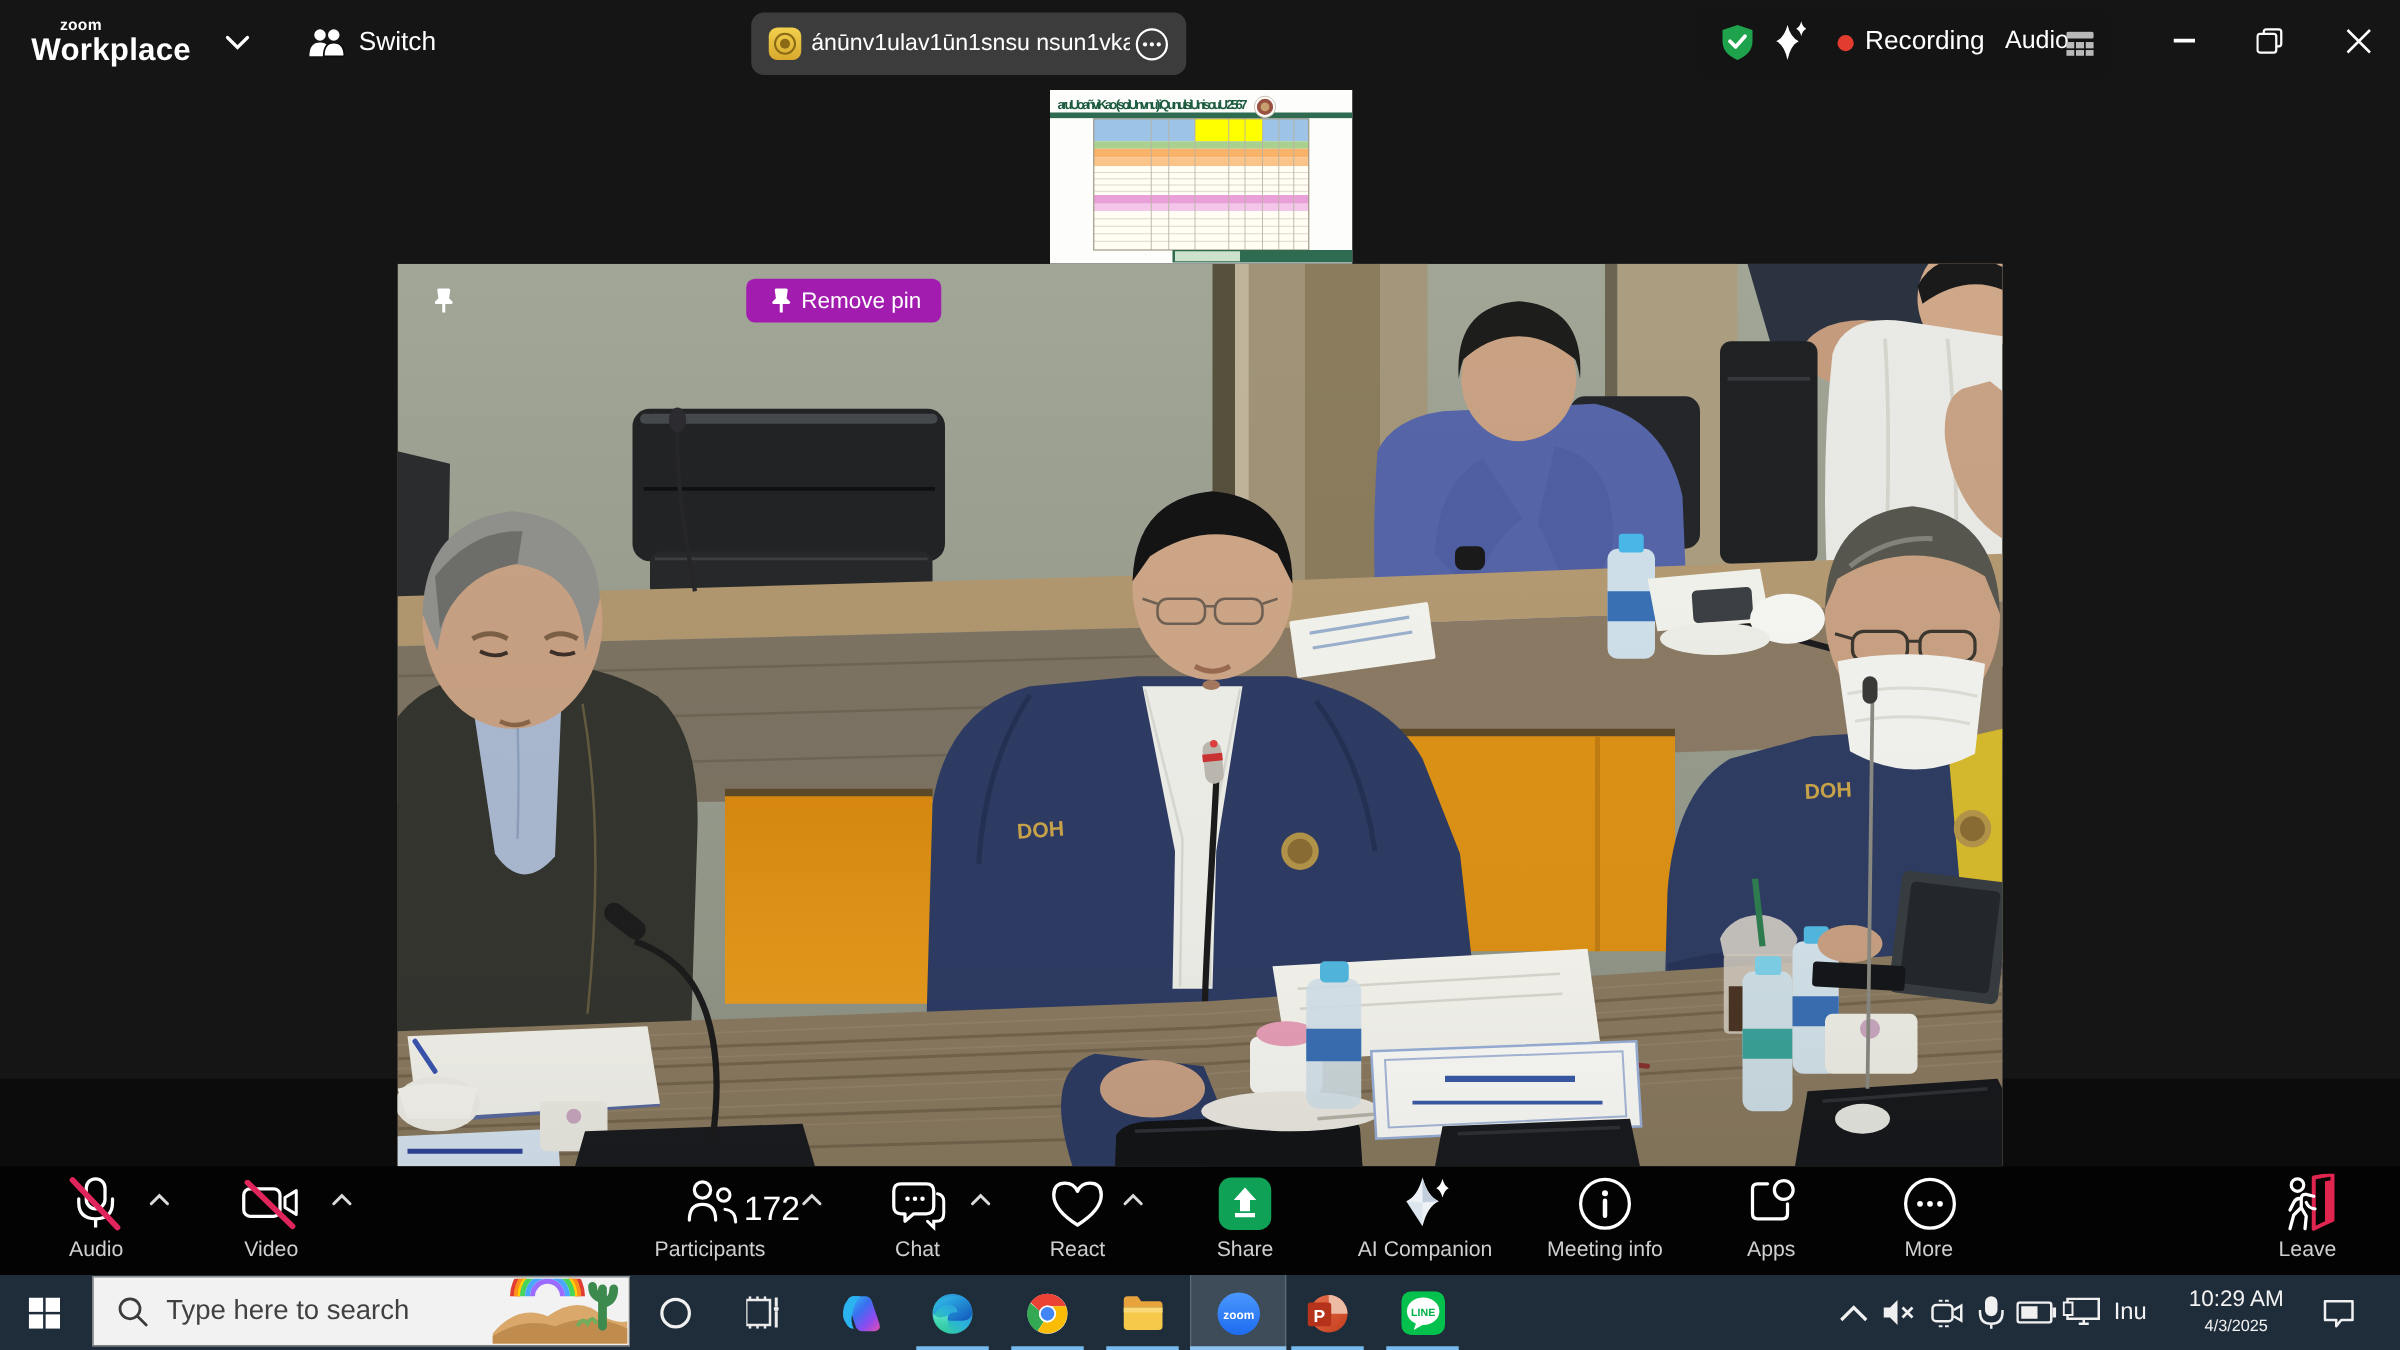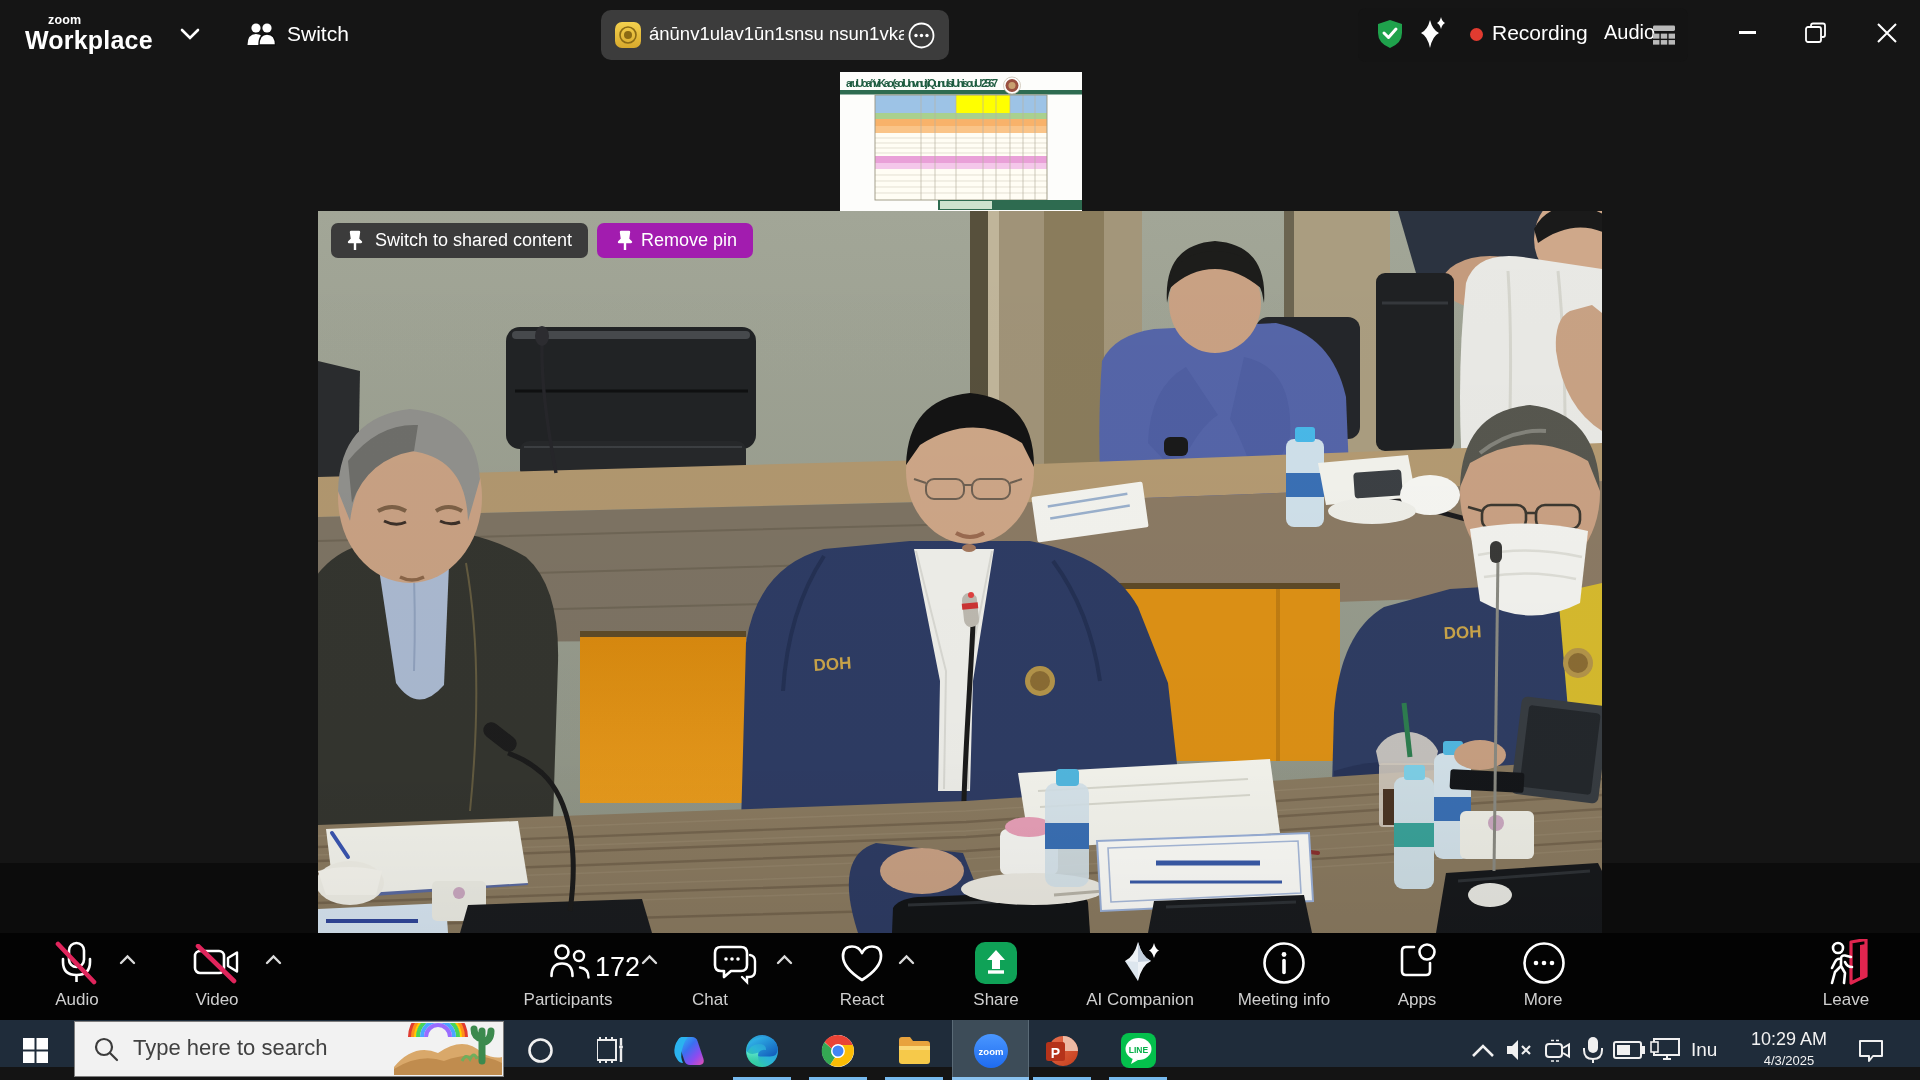--- a/index.html
+++ b/index.html
@@ -1,21 +1,21 @@
 <!DOCTYPE html>
 <html><head><meta charset="utf-8">
 <style>
 *{margin:0;padding:0;box-sizing:border-box}
 html,body{width:1920px;height:1080px;overflow:hidden;background:#000;font-family:"Liberation Sans",sans-serif}
 #root{position:relative;width:1920px;height:1080px;background:#141414}
 .abs{position:absolute}
 #topbar{width:1920px;height:70px;background:#0c0c0c}
 #stage{width:1920px;height:863px;background:#151515}
 #toolbar{width:1920px;height:87px;background:#030303}
-#taskbar{width:1920px;height:47px;background:#1f2c3a}
+#taskbar{width:1920px;height:60px;background:#1f2c3a}
 .tlabel{position:absolute;top:990px;font-size:17px;color:#cfcfcf;text-align:center;width:160px}
 .chev{position:absolute;top:954px}
 .wt{color:#fff}
 #pill{position:absolute;left:601px;top:10px;width:348px;height:50px;background:#3c3c3c;border-radius:10px}
 </style></head>
 <body>
 <div id="root">
 <div id="stage">
 <svg class="abs" style="left:840px;top:72px" width="242" height="139" viewBox="0 0 242 139">
   <rect width="242" height="139" fill="#fdfdfb"></rect>
@@ -213,21 +213,20 @@
   <path d="M836 690 L986 684 L994 722 L830 722 Z" fill="#191b1e"></path>
   <path d="M848 696 L978 691" stroke="#2e3236" stroke-width="3"></path>
   <path d="M1128 662 L1280 652 L1284 660 L1284 722 L1118 722 Z" fill="#17191c"></path>
   <path d="M1140 670 L1272 660" stroke="#2e3236" stroke-width="3"></path>
   <ellipse cx="1172" cy="684" rx="22" ry="12" fill="#e8e8e2"></ellipse>
   <path d="M1176 660 L1180 345" stroke="#8a8a82" stroke-width="3"></path>
   <rect x="1172" y="330" width="12" height="22" rx="6" fill="#3a3a38"></rect>
 
   <rect width="1284" height="722" fill="url(#vig)"></rect>
 </svg>
-<div class="abs" style="left:331px;top:223px;height:35px;background:#3b3b3b;border-radius:7px;color:#fff;font-size:18px;line-height:35px;padding:0 16px 0 44px">Switch to shared content</div>
 <svg class="abs" style="left:344px;top:230px" width="22" height="22" viewBox="0 0 22 22">
         <path d="M7 2 h8 l-1 7 l3 3 H5 l3 -3 Z M11 12 v8" stroke="#fff" stroke-width="2.4" fill="#fff" stroke-linejoin="round"></path>
       </svg>
 <div class="abs" style="left:597px;top:223px;height:35px;background:#a21caf;border-radius:7px;color:#fff;font-size:18px;line-height:35px;padding:0 16px 0 44px">Remove pin</div>
 <svg class="abs" style="left:614px;top:230px" width="22" height="22" viewBox="0 0 22 22">
         <path d="M7 2 h8 l-1 7 l3 3 H5 l3 -3 Z M11 12 v8" stroke="#fff" stroke-width="2.4" fill="#fff" stroke-linejoin="round"></path>
       </svg>
 </div>
 <div id="topbar">
   <div class="abs" style="left:48px;top:13px;color:#fff;font-size:12.5px;font-weight:bold;letter-spacing:.2px">zoom</div>
@@ -323,21 +322,21 @@
   <svg class="abs" style="left:712px;top:941px" width="46" height="46" viewBox="0 0 46 46">
     <path d="M9 6 h20 q6 0 6 6 v12 q0 6 -6 6 h-10 l-7 6 v-6 h-3 q-6 0 -6 -6 v-12 q0 -6 6 -6 z" fill="none" stroke="#fff" stroke-width="2.6" stroke-linejoin="round"></path>
     <path d="M38 14 q5 1 5 6 v10 q0 6 -6 6 h-2 v5 l-5 -5" fill="none" stroke="#fff" stroke-width="2.4" stroke-linecap="round"></path>
     <circle cx="14" cy="18" r="1.8" fill="#fff"></circle>
         <circle cx="20" cy="18" r="1.8" fill="#fff"></circle>
         <circle cx="26" cy="18" r="1.8" fill="#fff"></circle>
   </svg>
   <svg class="chev" style="left:776px" width="17" height="12" viewBox="0 0 17 12">
         <path d="M2 9 L8.5 2.5 L15 9" stroke="#dadada" stroke-width="2.4" fill="none" stroke-linecap="round"></path>
       </svg>
-  <div class="tlabel" style="left:630px">Chat</div>
+  <div class="tlabel" style="left:654px">Chat</div>
 
   <svg class="abs" style="left:841px;top:944px" width="42" height="40" viewBox="0 0 42 40">
     <path d="M21 36 Q2 24 2 12 Q2 2.5 11 2.5 Q18 2.5 21 9 Q24 2.5 31 2.5 Q40 2.5 40 12 Q40 24 21 36 Z" fill="none" stroke="#fff" stroke-width="2.7" stroke-linejoin="round"></path>
   </svg>
   <svg class="chev" style="left:898px" width="17" height="12" viewBox="0 0 17 12">
         <path d="M2 9 L8.5 2.5 L15 9" stroke="#dadada" stroke-width="2.4" fill="none" stroke-linecap="round"></path>
       </svg>
   <div class="tlabel" style="left:782px">React</div>
 
   <div class="abs" style="left:975px;top:942px;width:42px;height:42px;border-radius:10px;background:#0fa257"></div>

